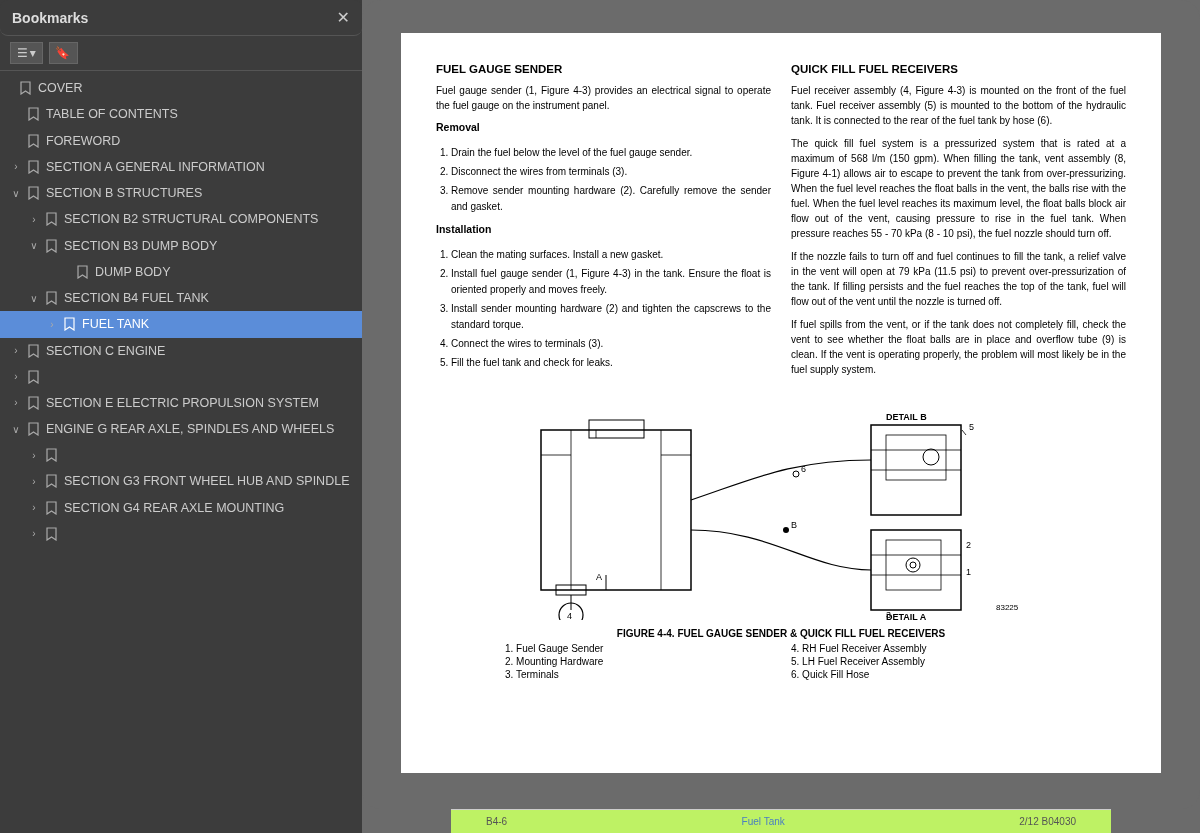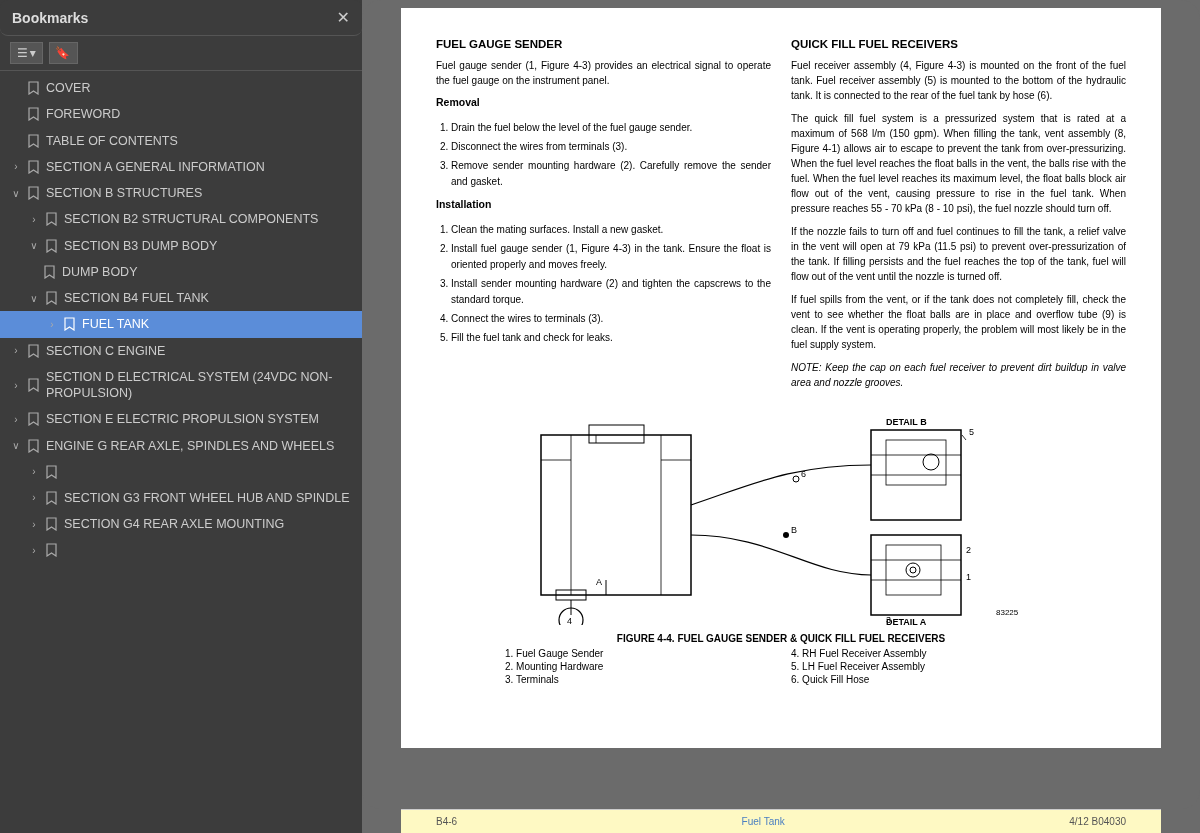--- a/index.html
+++ b/index.html
@@ -142,21 +142,21 @@
       height: 833px;
       overflow: hidden;
     }
 
     #page-area {
       flex: 1;
       overflow: auto;
       display: flex;
       justify-content: center;
       align-items: flex-start;
-      padding: 8px;
+      padding: 33px;
       background: #6b6b6b;
       border-radius: 19px;
     }
 
     #document-page {
       background: #fff;
       width: 760px;
       min-height: 740px;
       padding: 30px 35px 20px 35px;
       font-size: 10.5px;
@@ -234,29 +234,29 @@
       grid-template-columns: 1fr 1fr;
       font-size: 10px;
       text-align: left;
       margin: 0 auto;
       width: 80%;
       gap: 2px 20px;
     }
 
     
     #doc-footer {
-      background: #fef9c3;
+      background: #bef264;
       border-top: 1px solid #ccc;
       padding: 6px 35px;
       display: flex;
       justify-content: space-between;
       align-items: center;
       font-size: 10px;
       color: #555;
-      width: 760px;
+      width: 660px;
     }
 
     .footer-center {
       color: #4a7fc1;
       font-size: 10px;
     }
 
     
     .figure-svg {
       width: 680px;
@@ -276,99 +276,99 @@
     <button class="toolbar-btn">
       <span>☰</span>
       <span>▾</span>
     </button>
     <button class="toolbar-btn">
       <span>🔖</span>
     </button>
   </div>
   <div id="sidebar-tree">
 
-  <div class="tree-item" style="padding-left: 8px;">
+  <div class="tree-item" style="padding-left: 0;">
         <span class="toggle-btn empty">›</span>
         <span class="bookmark-icon">
           <svg width="11" height="14" viewBox="0 0 11 14" fill="none" xmlns="http://www.w3.org/2000/svg">
             <path d="M1 1h9v12L5.5 10 1 13V1z" stroke="currentColor" stroke-width="1.2" fill="none"></path>
           </svg>
         </span>
         <span class="tree-label">COVER</span>
       </div>
       <div class="tree-item" style="padding-left: 8px;">
         <span class="toggle-btn empty">›</span>
         <span class="bookmark-icon">
           <svg width="11" height="14" viewBox="0 0 11 14" fill="none" xmlns="http://www.w3.org/2000/svg">
             <path d="M1 1h9v12L5.5 10 1 13V1z" stroke="currentColor" stroke-width="1.2" fill="none"></path>
           </svg>
         </span>
+        <span class="tree-label">TABLE OF CONTENTS</span>
+      </div>
+      <div class="tree-item" style="padding-left: 8px;">
+        <span class="toggle-btn empty">›</span>
+        <span class="bookmark-icon">
+          <svg width="11" height="14" viewBox="0 0 11 14" fill="none" xmlns="http://www.w3.org/2000/svg">
+            <path d="M1 1h9v12L5.5 10 1 13V1z" stroke="currentColor" stroke-width="1.2" fill="none"></path>
+          </svg>
+        </span>
         <span class="tree-label">FOREWORD</span>
       </div>
       <div class="tree-item" style="padding-left: 8px;">
+        <span class="toggle-btn">›</span>
+        <span class="bookmark-icon">
+          <svg width="11" height="14" viewBox="0 0 11 14" fill="none" xmlns="http://www.w3.org/2000/svg">
+            <path d="M1 1h9v12L5.5 10 1 13V1z" stroke="currentColor" stroke-width="1.2" fill="none"></path>
+          </svg>
+        </span>
+        <span class="tree-label">SECTION A GENERAL INFORMATION</span>
+      </div>
+      <div class="tree-item" style="padding-left: 8px;">
+        <span class="toggle-btn">∨</span>
+        <span class="bookmark-icon">
+          <svg width="11" height="14" viewBox="0 0 11 14" fill="none" xmlns="http://www.w3.org/2000/svg">
+            <path d="M1 1h9v12L5.5 10 1 13V1z" stroke="currentColor" stroke-width="1.2" fill="none"></path>
+          </svg>
+        </span>
+        <span class="tree-label">SECTION B STRUCTURES</span>
+      </div>
+      <div class="tree-item" style="padding-left: 26px;">
+        <span class="toggle-btn">›</span>
+        <span class="bookmark-icon">
+          <svg width="11" height="14" viewBox="0 0 11 14" fill="none" xmlns="http://www.w3.org/2000/svg">
+            <path d="M1 1h9v12L5.5 10 1 13V1z" stroke="currentColor" stroke-width="1.2" fill="none"></path>
+          </svg>
+        </span>
+        <span class="tree-label">SECTION B2 STRUCTURAL COMPONENTS</span>
+      </div>
+      <div class="tree-item" style="padding-left: 26px;">
+        <span class="toggle-btn">∨</span>
+        <span class="bookmark-icon">
+          <svg width="11" height="14" viewBox="0 0 11 14" fill="none" xmlns="http://www.w3.org/2000/svg">
+            <path d="M1 1h9v12L5.5 10 1 13V1z" stroke="currentColor" stroke-width="1.2" fill="none"></path>
+          </svg>
+        </span>
+        <span class="tree-label">SECTION B3 DUMP BODY</span>
+      </div>
+      <div class="tree-item" style="padding-left: 57px;">
         <span class="toggle-btn empty">›</span>
         <span class="bookmark-icon">
           <svg width="11" height="14" viewBox="0 0 11 14" fill="none" xmlns="http://www.w3.org/2000/svg">
             <path d="M1 1h9v12L5.5 10 1 13V1z" stroke="currentColor" stroke-width="1.2" fill="none"></path>
           </svg>
         </span>
-        <span class="tree-label">TABLE OF CONTENTS</span>
-      </div>
-      <div class="tree-item" style="padding-left: 8px;">
-        <span class="toggle-btn">›</span>
-        <span class="bookmark-icon">
-          <svg width="11" height="14" viewBox="0 0 11 14" fill="none" xmlns="http://www.w3.org/2000/svg">
-            <path d="M1 1h9v12L5.5 10 1 13V1z" stroke="currentColor" stroke-width="1.2" fill="none"></path>
-          </svg>
-        </span>
-        <span class="tree-label">SECTION A GENERAL INFORMATION</span>
-      </div>
-      <div class="tree-item" style="padding-left: 8px;">
+        <span class="tree-label">DUMP BODY</span>
+      </div>
+      <div class="tree-item" style="padding-left: 26px;">
         <span class="toggle-btn">∨</span>
         <span class="bookmark-icon">
           <svg width="11" height="14" viewBox="0 0 11 14" fill="none" xmlns="http://www.w3.org/2000/svg">
             <path d="M1 1h9v12L5.5 10 1 13V1z" stroke="currentColor" stroke-width="1.2" fill="none"></path>
           </svg>
         </span>
-        <span class="tree-label">SECTION B STRUCTURES</span>
-      </div>
-      <div class="tree-item" style="padding-left: 26px;">
-        <span class="toggle-btn">›</span>
-        <span class="bookmark-icon">
-          <svg width="11" height="14" viewBox="0 0 11 14" fill="none" xmlns="http://www.w3.org/2000/svg">
-            <path d="M1 1h9v12L5.5 10 1 13V1z" stroke="currentColor" stroke-width="1.2" fill="none"></path>
-          </svg>
-        </span>
-        <span class="tree-label">SECTION B2 STRUCTURAL COMPONENTS</span>
-      </div>
-      <div class="tree-item" style="padding-left: 26px;">
-        <span class="toggle-btn">∨</span>
-        <span class="bookmark-icon">
-          <svg width="11" height="14" viewBox="0 0 11 14" fill="none" xmlns="http://www.w3.org/2000/svg">
-            <path d="M1 1h9v12L5.5 10 1 13V1z" stroke="currentColor" stroke-width="1.2" fill="none"></path>
-          </svg>
-        </span>
-        <span class="tree-label">SECTION B3 DUMP BODY</span>
-      </div>
-      <div class="tree-item" style="padding-left: 24px;">
-        <span class="toggle-btn empty">›</span>
-        <span class="bookmark-icon">
-          <svg width="11" height="14" viewBox="0 0 11 14" fill="none" xmlns="http://www.w3.org/2000/svg">
-            <path d="M1 1h9v12L5.5 10 1 13V1z" stroke="currentColor" stroke-width="1.2" fill="none"></path>
-          </svg>
-        </span>
-        <span class="tree-label">DUMP BODY</span>
-      </div>
-      <div class="tree-item" style="padding-left: 26px;">
-        <span class="toggle-btn">∨</span>
-        <span class="bookmark-icon">
-          <svg width="11" height="14" viewBox="0 0 11 14" fill="none" xmlns="http://www.w3.org/2000/svg">
-            <path d="M1 1h9v12L5.5 10 1 13V1z" stroke="currentColor" stroke-width="1.2" fill="none"></path>
-          </svg>
-        </span>
         <span class="tree-label">SECTION B4 FUEL TANK</span>
       </div>
       <div class="tree-item active" style="padding-left: 44px;">
         <span class="toggle-btn">›</span>
         <span class="bookmark-icon">
           <svg width="11" height="14" viewBox="0 0 11 14" fill="none" xmlns="http://www.w3.org/2000/svg">
             <path d="M1 1h9v12L5.5 10 1 13V1z" stroke="currentColor" stroke-width="1.2" fill="none"></path>
           </svg>
         </span>
         <span class="tree-label">FUEL TANK</span>
@@ -382,21 +382,20 @@
         </span>
         <span class="tree-label">SECTION C ENGINE</span>
       </div>
       <div class="tree-item" style="padding-left: 8px;">
         <span class="toggle-btn">›</span>
         <span class="bookmark-icon">
           <svg width="11" height="14" viewBox="0 0 11 14" fill="none" xmlns="http://www.w3.org/2000/svg">
             <path d="M1 1h9v12L5.5 10 1 13V1z" stroke="currentColor" stroke-width="1.2" fill="none"></path>
           </svg>
         </span>
-        <span class="tree-label">SECTION D ELECTRICAL SYSTEM (24VDC NON-PROPULSION)</span>
       </div>
       <div class="tree-item" style="padding-left: 8px;">
         <span class="toggle-btn">›</span>
         <span class="bookmark-icon">
           <svg width="11" height="14" viewBox="0 0 11 14" fill="none" xmlns="http://www.w3.org/2000/svg">
             <path d="M1 1h9v12L5.5 10 1 13V1z" stroke="currentColor" stroke-width="1.2" fill="none"></path>
           </svg>
         </span>
         <span class="tree-label">SECTION E ELECTRIC PROPULSION SYSTEM</span>
       </div>
@@ -470,21 +469,20 @@
             <li>Fill the fuel tank and check for leaks.</li>
           </ol>
         </div>
 
         <div class="doc-col">
           <div class="section-title">QUICK FILL FUEL RECEIVERS</div>
           <div class="doc-text">Fuel receiver assembly (4, Figure 4-3) is mounted on the front of the fuel tank. Fuel receiver assembly (5) is mounted to the bottom of the hydraulic tank. It is connected to the rear of the fuel tank by hose (6).</div>
           <div class="doc-text">The quick fill fuel system is a pressurized system that is rated at a maximum of 568 l/m (150 gpm). When filling the tank, vent assembly (8, Figure 4-1) allows air to escape to prevent the tank from over-pressurizing. When the fuel level reaches the float balls in the vent, the balls rise with the fuel. When the fuel level reaches its maximum level, the float balls block air flow out of the vent, causing pressure to rise in the fuel tank. When pressure reaches 55 - 70 kPa (8 - 10 psi), the fuel nozzle should turn off.</div>
           <div class="doc-text">If the nozzle fails to turn off and fuel continues to fill the tank, a relief valve in the vent will open at 79 kPa (11.5 psi) to prevent over-pressurization of the tank. If filling persists and the fuel reaches the top of the tank, fuel will flow out of the vent until the nozzle is turned off.</div>
           <div class="doc-text">If fuel spills from the vent, or if the tank does not completely fill, check the vent to see whether the float balls are in place and overflow tube (9) is clean. If the vent is operating properly, the problem will most likely be in the fuel supply system.</div>
-          <div class="note-text">NOTE: Keep the cap on each fuel receiver to prevent dirt buildup in valve area and nozzle grooves.</div>
         </div>
       </div>
 
       <div class="figure-container">
         <svg class="figure-svg" viewBox="0 0 680 220" xmlns="http://www.w3.org/2000/svg">
 
           <rect x="100" y="30" width="150" height="160" fill="none" stroke="#000" stroke-width="1.5"></rect>
 
           <line x1="130" y1="30" x2="130" y2="190" stroke="#000" stroke-width="0.8"></line>
           <line x1="220" y1="30" x2="220" y2="190" stroke="#000" stroke-width="0.8"></line>
@@ -553,16 +551,16 @@
           <span>6. Quick Fill Hose</span>
         </div>
       </div>
     </div>
   </div>
 
   <div style="display:flex; justify-content:center; background:#6b6b6b;">
     <div id="doc-footer">
       <span>B4-6</span>
       <span class="footer-center">Fuel Tank</span>
-      <span>4/12  B04030</span>
+      <span>2/12  B04030</span>
     </div>
   </div>
 </div>
 
 </body></html>

